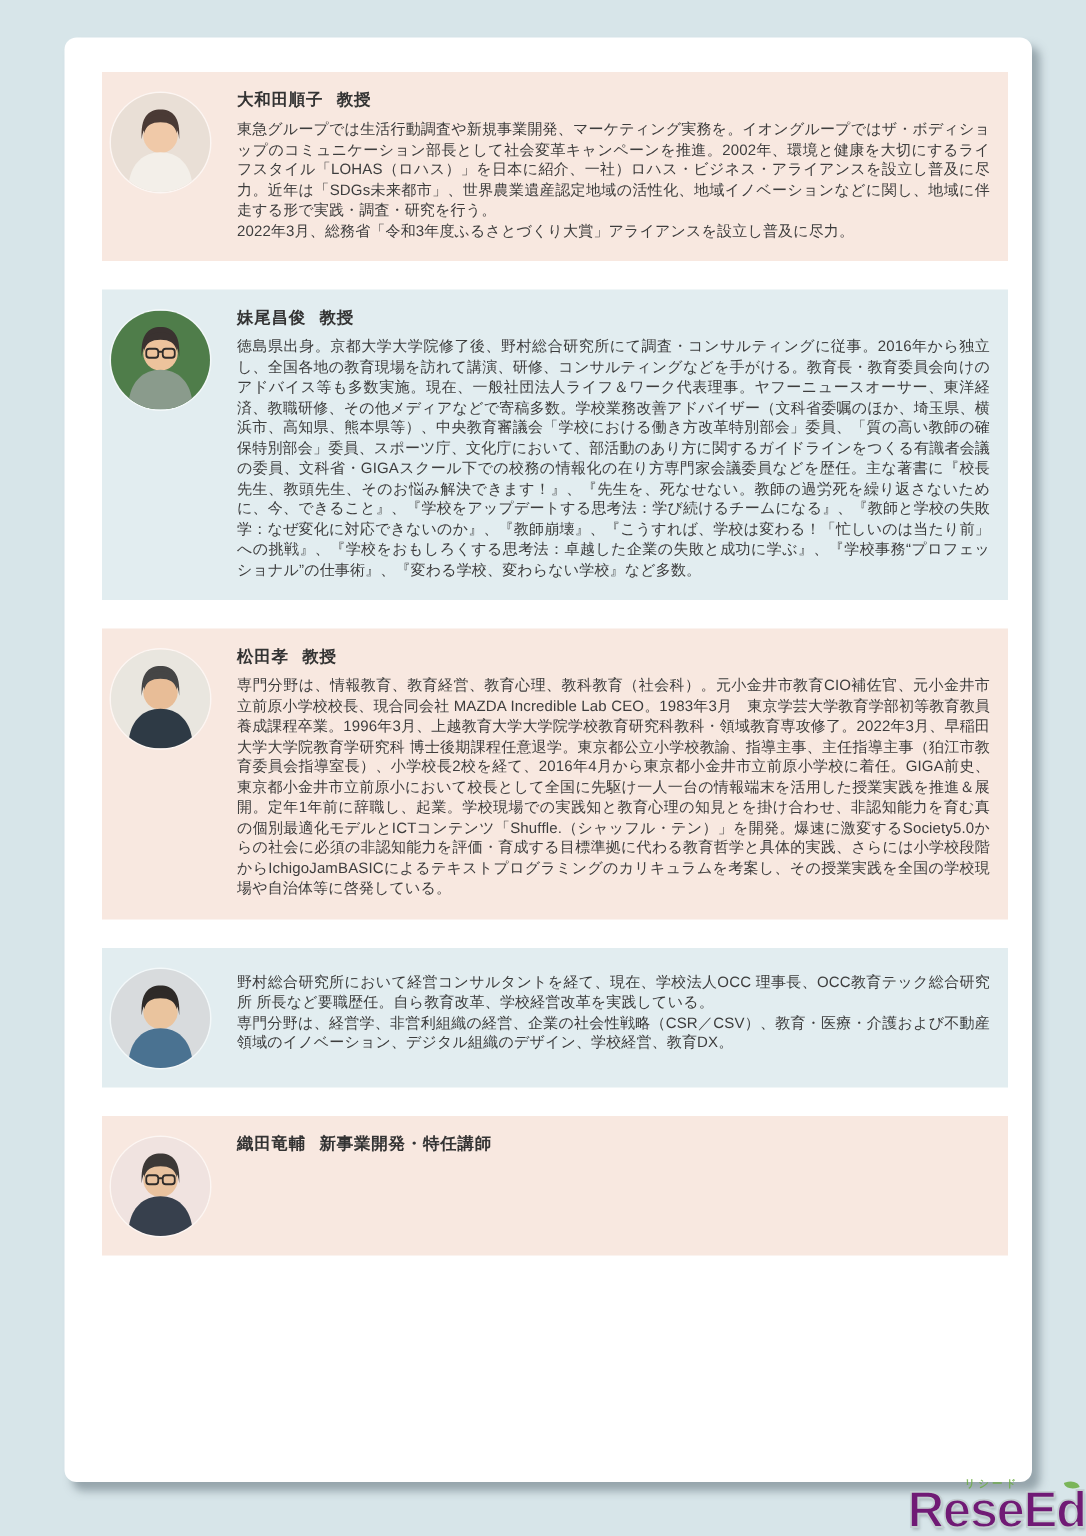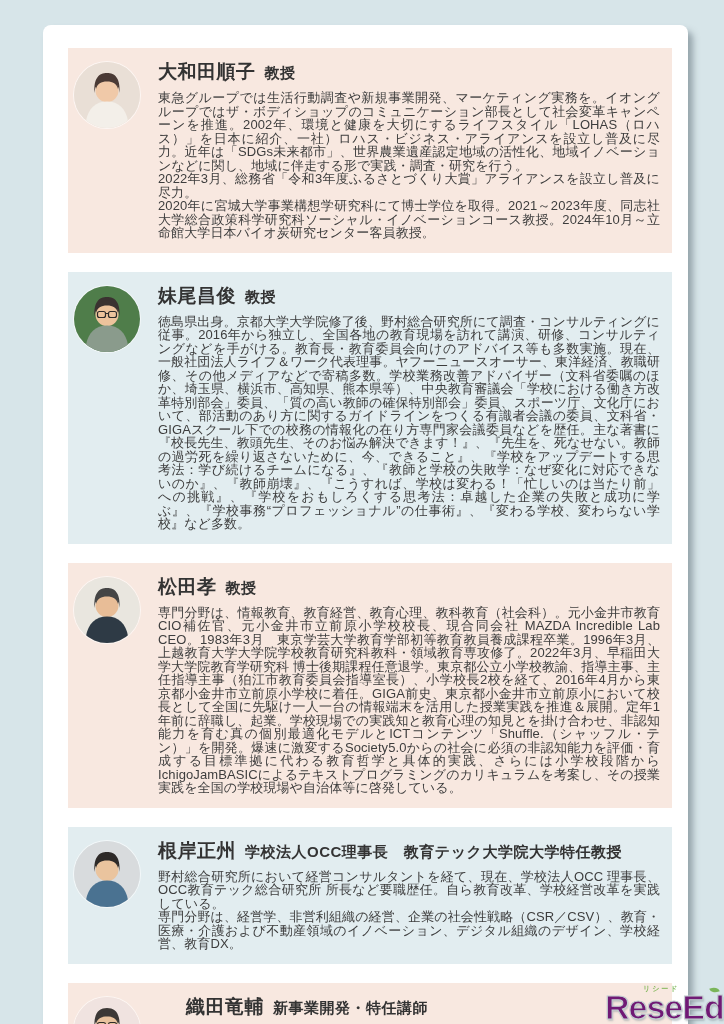--- a/index.html
+++ b/index.html
@@ -21,36 +21,36 @@
   }
   .title{
     text-align:center; color:var(--accent);
     font-size:20px; font-weight:bold; letter-spacing:1.5px;
     margin:0 0 15px 0; white-space:nowrap;
   }
   .profile{
     display:flex; align-items:flex-start;
     padding:11px 12px 13px 6px; margin-bottom:19px;
   }
-  .profile:last-child{margin-bottom:0;gap:28px;}
+  .profile:last-child{margin-bottom:0;}
   .profile.peach{background:var(--peach);}
   .profile.blue{background:var(--blue);}
   .avatar{
     width:66px; height:66px; border-radius:50%; overflow:hidden;
     flex:none; margin:3px 18px 0 0;
     box-shadow:0 0 0 1px rgba(255,255,255,0.6);
   }
   .avatar svg{display:block; width:66px; height:66px;}
   .content{flex:1; min-width:0;}
   .name-row{display:flex; align-items:baseline; white-space:nowrap;}
-  .name{font-size:19px; font-weight:bold; color:#333333; letter-spacing:0.5px;}
-  .role{font-size:15px; font-weight:bold; color:#333333; margin-left:9px; letter-spacing:0.5px;}
+  .name{font-size:11px; font-weight:bold; color:#333333; letter-spacing:0.5px;}
+  .role{font-size:11px; font-weight:bold; color:#333333; margin-left:9px; letter-spacing:0.5px;}
   .bio{margin-top:6px; color:var(--body-text);}
   .bio p{
-    font-size:13px; line-height:13.5px; letter-spacing:0.1px;
+    font-size:10px; line-height:13.5px; letter-spacing:0.1px;
     text-align:justify;
   }
   .watermark{
     position:absolute; right:1px; bottom:0px; width:118px; height:38px;
   }
   .wm-kana{
     position:absolute; top:-2px; left:38px;
     font-size:7px; font-weight:bold; letter-spacing:2px;
     color:var(--logo-green); opacity:0.8;
   }
@@ -86,21 +86,20 @@
       </svg>
     </div>
     <div class="content">
       <div class="name-row">
         <span class="name">大和田順子</span>
         <span class="role">教授</span>
       </div>
       <div class="bio">
               <p>東急グループでは生活行動調査や新規事業開発、マーケティング実務を。イオングループではザ・ボディショップのコミュニケーション部長として社会変革キャンペーンを推進。2002年、環境と健康を大切にするライフスタイル「LOHAS（ロハス）」を日本に紹介、一社）ロハス・ビジネス・アライアンスを設立し普及に尽力。近年は「SDGs未来都市」、世界農業遺産認定地域の活性化、地域イノベーションなどに関し、地域に伴走する形で実践・調査・研究を行う。</p>
               <p>2022年3月、総務省「令和3年度ふるさとづくり大賞」アライアンスを設立し普及に尽力。</p>
-              <p>2020年に宮城大学事業構想学研究科にて博士学位を取得。2021～2023年度、同志社大学総合政策科学研究科ソーシャル・イノベーションコース教授。2024年10月～立命館大学日本バイオ炭研究センター客員教授。</p>
             </div>
     </div>
   </section>
 
   <section class="profile blue">
     <div class="avatar">
       <svg viewBox="0 0 66 66" aria-hidden="true">
         <rect x="0" y="0" width="66" height="66" fill="#4f7d4a"></rect>
         <path d="M20.5 31 C19.5 16 25 11 33 11 C41 11 46.5 16 45.5 31 C45 23 41 19.5 33 19.5 C25 19.5 21 23 20.5 31 Z" fill="#3a3230"></path>
         <circle cx="33" cy="28.5" r="11.5" fill="#edc39c"></circle>
@@ -151,24 +150,20 @@
       <svg viewBox="0 0 66 66" aria-hidden="true">
         <rect x="0" y="0" width="66" height="66" fill="#d8dbdd"></rect>
         <path d="M20.5 31 C19.5 16 25 11 33 11 C41 11 46.5 16 45.5 31 C45 23 41 19.5 33 19.5 C25 19.5 21 23 20.5 31 Z" fill="#2e2a28"></path>
         <circle cx="33" cy="28.5" r="11.5" fill="#eac49e"></circle>
         <path d="M22 27 C21.5 18.5 26 14.5 33 14.5 C40 14.5 44.5 18.5 44 27 C42.5 21.5 39 19.5 33 19.5 C27 19.5 23.5 21.5 22 27 Z" fill="#2e2a28"></path>
         <path d="M33 39.5 C21.5 39.5 14 47 12 59 L11.5 66 L54.5 66 L54 59 C52 47 44.5 39.5 33 39.5 Z" fill="#4a7291"></path>
 
       </svg>
     </div>
     <div class="content">
-      <div class="name-row">
-        <span class="name">根岸正州</span>
-        <span class="role">学校法人OCC理事長　教育テック大学院大学特任教授</span>
-      </div>
       <div class="bio">
               <p>野村総合研究所において経営コンサルタントを経て、現在、学校法人OCC 理事長、OCC教育テック総合研究所 所長など要職歴任。自ら教育改革、学校経営改革を実践している。</p>
               <p>専門分野は、経営学、非営利組織の経営、企業の社会性戦略（CSR／CSV）、教育・医療・介護および不動産領域のイノベーション、デジタル組織のデザイン、学校経営、教育DX。</p>
             </div>
     </div>
   </section>
 
   <section class="profile peach">
     <div class="avatar">
       <svg viewBox="0 0 66 66" aria-hidden="true">

